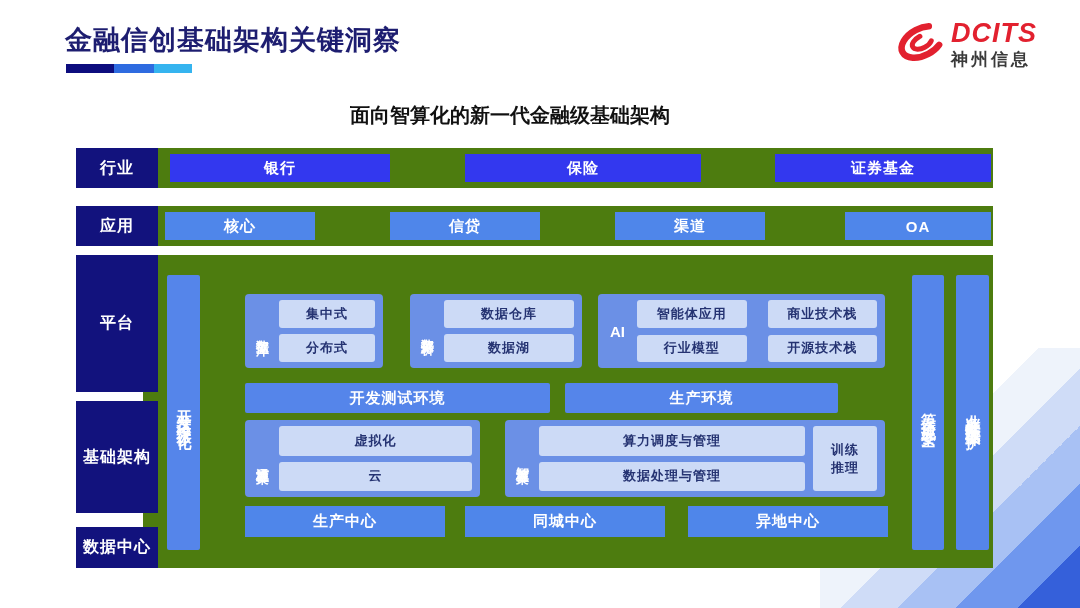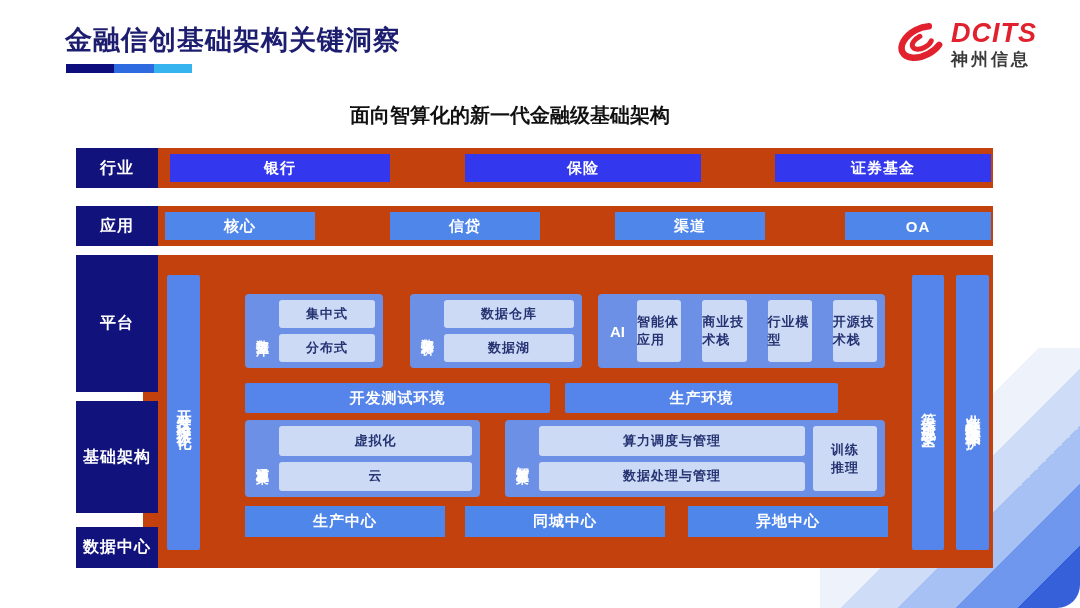--- a/index.html
+++ b/index.html
@@ -1,21 +1,20 @@
 <!DOCTYPE html>
 <html><head>
 <meta charset="utf-8">
 <style>
   * { margin:0; padding:0; box-sizing:border-box; }
   html,body { background:#fff; }
   body { font-family:"Liberation Sans", sans-serif; }
   #slide {
     position:relative; width:1080px; height:608px; background:#ffffff;
     overflow:hidden;
-    border-radius:23px;
   }
   
   .title {
     position:absolute; left:65px; top:22px;
     font-size:27px; font-weight:700; color:#1d1d70; letter-spacing:1px;
   }
   .title-underline { position:absolute; left:66px; top:64px; display:flex; height:9px; }
   .title-underline span { display:block; height:9px; }
   .u1 { width:48px; background:#0d0d7e; }
   .u2 { width:40px; background:#2e6be0; }
@@ -27,41 +26,41 @@
   .subtitle {
     position:absolute; left:0; right:60px; top:102px; text-align:center;
     font-size:20px; font-weight:700; color:#111;
   }
   
   .lbl {
     position:absolute; left:48px; width:82px; background:#12127d; color:#fff;
     font-size:16px; font-weight:700; display:flex; align-items:center; justify-content:center;
     z-index:2; letter-spacing:1px;margin-left:28px;
   }
-  .strip { position:absolute; left:143px; width:850px; background:#c2410c; z-index:1; }
+  .strip { position:absolute; left:143px; width:850px; background:#4d7c0f; z-index:1; }
   .btn { position:absolute; display:flex; align-items:center; justify-content:center;
          color:#fff; font-weight:700; font-size:15px; letter-spacing:1px; }
   .btn1 { background:#3338ef; }
   .btn2 { background:#4f86ea; }
   .bluebar { position:absolute; background:#5585ea; color:#fff; font-weight:700; font-size:15px;
              display:flex; align-items:center; justify-content:center; z-index:2; letter-spacing:1px; border-radius:2px; }
   .vbar { position:absolute; background:#5585ea; z-index:2; display:flex; align-items:center; justify-content:center; border-radius:2px; }
   .vbar span { writing-mode:vertical-rl; text-orientation:upright; color:#fff; font-weight:700;
                font-size:15px; letter-spacing:4px; }
   .group { position:absolute; background:#6b90e6; border-radius:4px; display:flex;
            align-items:stretch; padding:6px 8px; gap:8px; z-index:2; }
   .vlabel { writing-mode:vertical-rl; text-orientation:upright; color:#fff; font-weight:700;
             font-size:13px; letter-spacing:1px; display:flex; align-items:center; justify-content:center; }
   .hlabel { color:#fff; font-weight:700; font-size:15px; display:flex; align-items:center; padding:0 4px; }
   .pill-col { display:flex; flex-direction:column; justify-content:space-between; flex:1; gap:6px; }
   .pill { background:#ccdaf6; color:#253372; font-weight:700; font-size:13px;
           display:flex; align-items:center; justify-content:center; border-radius:3px; flex:1;
           letter-spacing:1px; }
   .pill.pre { white-space:pre-line; text-align:center; line-height:1.35; }
-  .grid2 { display:grid; grid-template-columns:1fr 1fr 1fr 1fr; gap:7px 21px; flex:1; }
+  .grid2 { display:grid; grid-template-columns:1fr 1fr; gap:7px 21px; flex:1; }
   
   .corner-deco {
     position:absolute; right:0; bottom:0; width:260px; height:260px; z-index:0;
     background:linear-gradient(135deg,
       rgba(255,255,255,0) 0 42%,
       #eef3fb 42% 54%,
       #cfdcf7 54% 65%,
       #a8c1f4 65% 76%,
       #6f97ee 76% 88%,
       #3560da 88% 100%);

